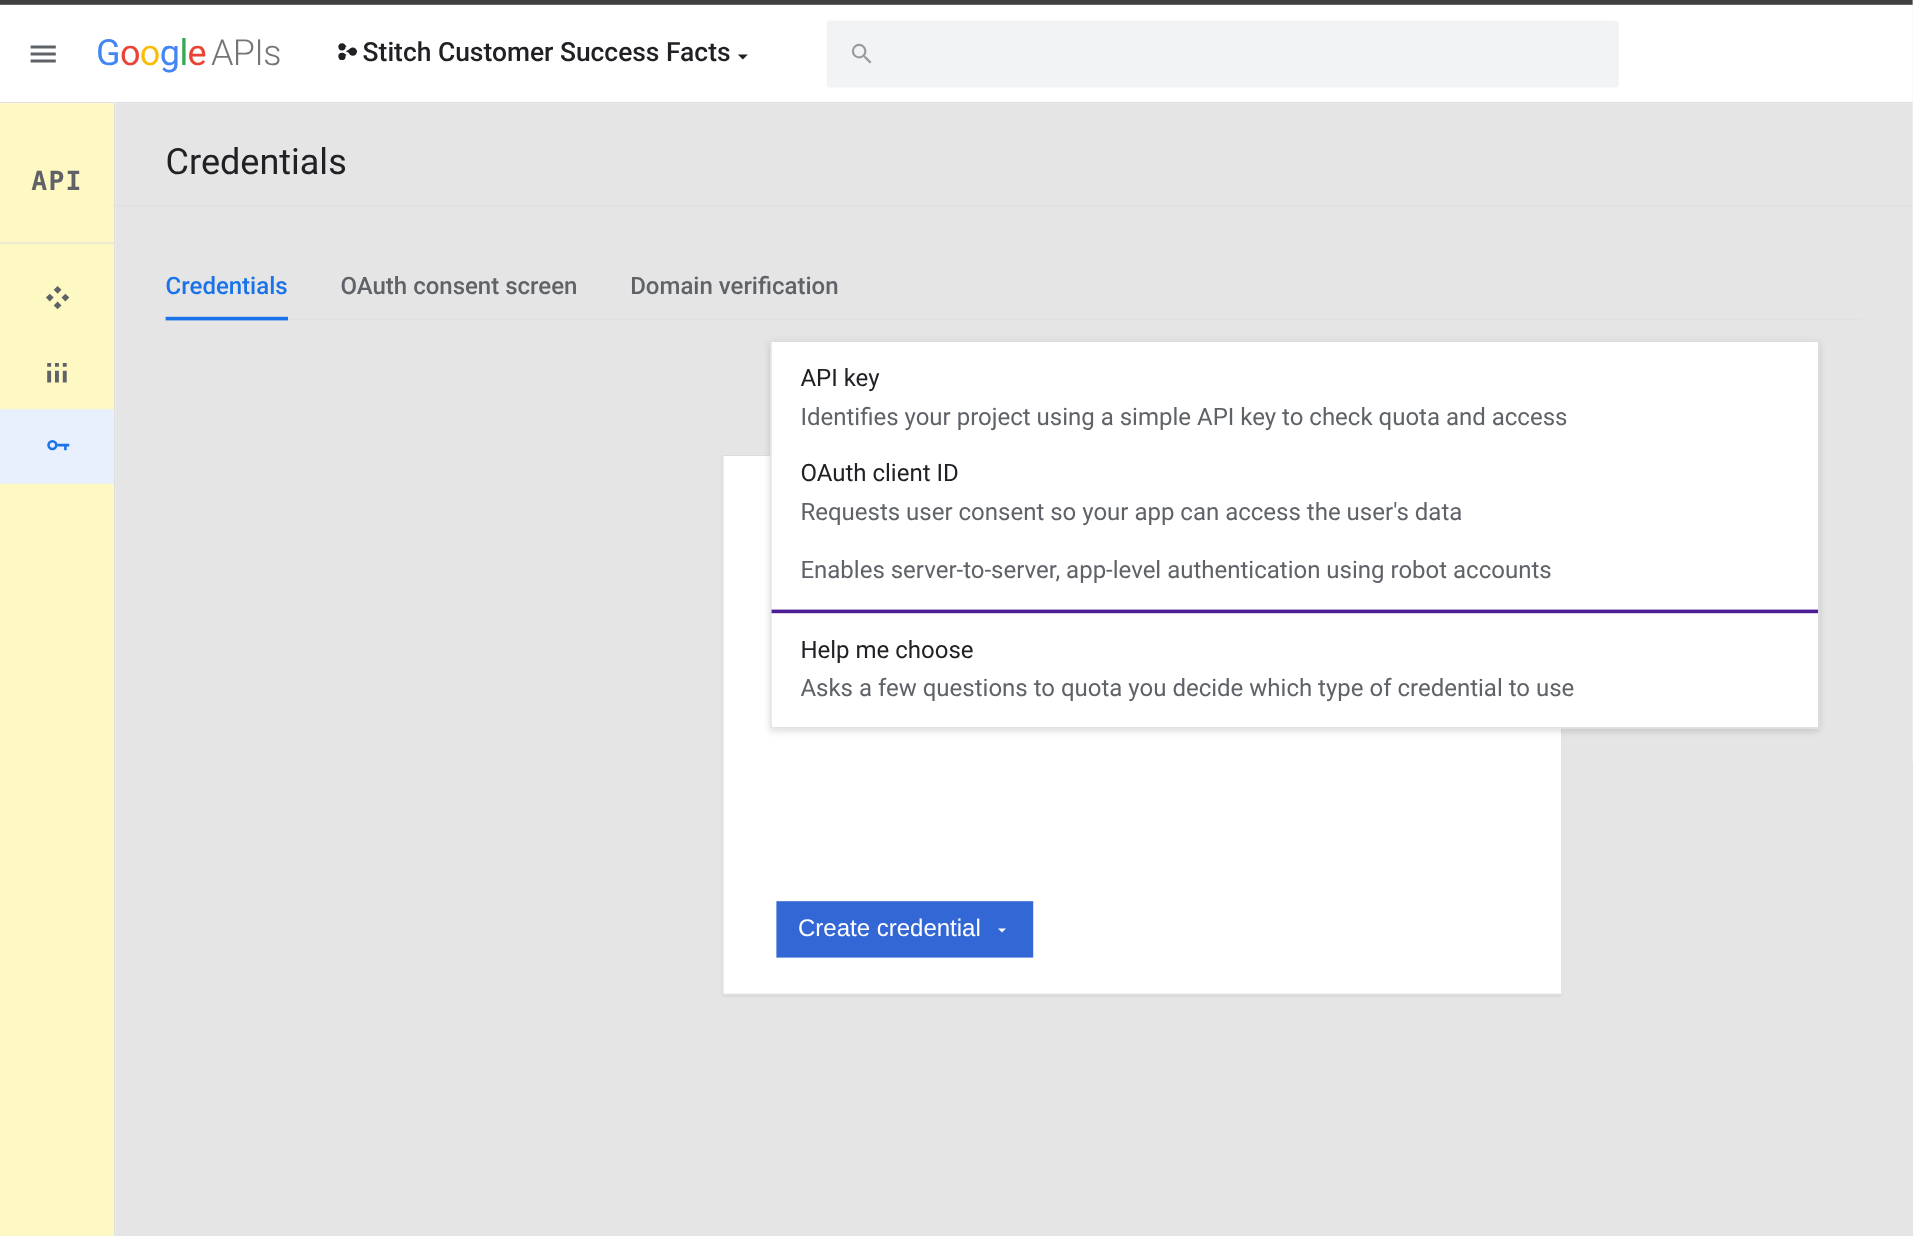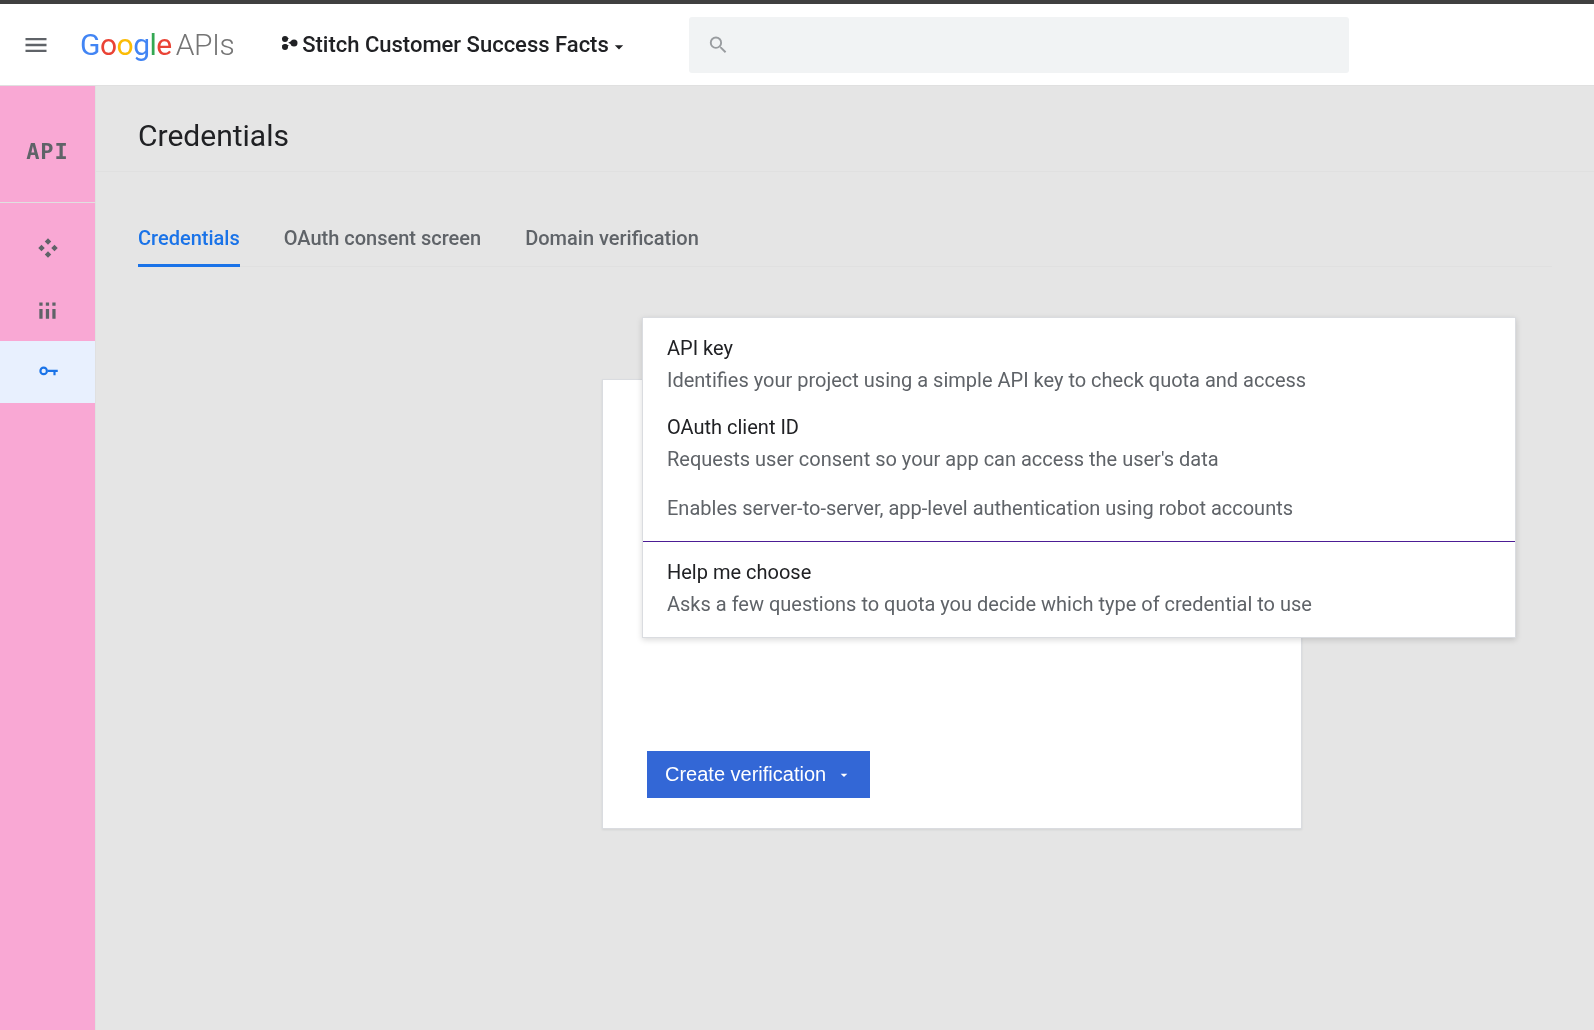--- a/index.html
+++ b/index.html
@@ -25,43 +25,43 @@
 .logo .g1{color:#4285F4;} .logo .o1{color:#EA4335;} .logo .o2{color:#FBBC05;} .logo .g2{color:#4285F4;} .logo .l{color:#34A853;} .logo .e{color:#EA4335;}
 .logo .apis{ color:#757575; font-weight:300; margin-left:4px;}
 .project-picker { display:flex; align-items:flex-end; margin-left:24px; cursor:pointer;}
 .project-picker .hex-icon { width:24px; height:24px; }
 .project-name { font-size:22px; font-weight:500; color:#202124;}
 .searchbox { flex:1; margin-left:40px; max-width: 660px; background:#f1f3f4; height:56px; border-radius:3px; display:flex; align-items:center; padding:0 18px;}
 .searchbox svg{ opacity:.6;}
 .searchbox input{ border:none; background:transparent; font-size:18px; margin-left:14px; outline:none; width:100%;}
 
 .layout { display:flex; height: calc(100% - 86px);}
-.sidebar { width: 96px; background:#f9a8d4; border-right:1px solid #e0e0e0; display:flex; flex-direction:column; align-items:center; padding-top:34px;}
+.sidebar { width: 96px; background:#fef9c3; border-right:1px solid #e0e0e0; display:flex; flex-direction:column; align-items:center; padding-top:34px;}
 .side-item { width:100%; height:62px; display:flex; align-items:center; justify-content:center; cursor:pointer;}
 .side-item.active { background:#e8f0fe;}
 .api-label { font-family: monospace; font-size:22px; font-weight:700; color:#5f6368; letter-spacing:1px;}
 .side-sep { height:1px; width:100%; background:#e0e0e0; margin:20px 0 14px;}
 .side-item svg { width:26px; height:26px; }
 
 .main { flex:1; background:#e5e5e5; }
 .page-header { padding: 32px 42px 18px; border-bottom:1px solid #e0e0e0;}
 .page-header h1 { font-size:30px; font-weight:400; color:#202124;}
 .content-wrap { padding: 18px 42px 40px;}
 .tabs { display:flex; gap:44px; border-bottom:1px solid #e0e0e0; margin-top:28px;}
 .tab { padding: 8px 0 14px; font-size:20px; color:#5f6368; cursor:pointer; font-weight:500;}
 .tab.active { color:#1a73e8; border-bottom: 3px solid #1a73e8; margin-bottom:-1px;}
 
 .content-area { position:relative; height:640px;}
 .card { position:absolute; left:464px; top:112px; width:700px; height:450px; background:#fff; border:1px solid #dadce0; box-shadow: 0 1px 2px rgba(60,64,67,.1);}
 .create-btn { position:absolute; left:44px; bottom:30px; background:#3367d6; color:#fff; border:none; padding:12px 18px; font-size:20px; font-weight:500; display:flex; align-items:center; gap:10px; cursor:pointer;}
 .create-btn svg { fill:#fff;}
 
-.dropdown { position:absolute; left:504px; top:50px; width:874px; background:#fff; border:1px solid #dadce0; box-shadow:0 2px 6px rgba(0,0,0,.15); z-index:5;}
+.dropdown { position:absolute; left:504px; top:17px; width:874px; background:#fff; border:1px solid #dadce0; box-shadow:0 2px 6px rgba(0,0,0,.15); z-index:5;}
 .dropdown .section { padding: 18px 24px;}
-.dropdown .section + .section { border-top:1px solid #4c1d95;}
+.dropdown .section + .section { border-top:3px solid #4c1d95;}
 .dropdown .item-title { font-size:20px; color:#202124; margin-bottom:6px;}
 .dropdown .item-desc { font-size:20px; color:#5f6368; line-height:1.45;}
 </style>
 </head>
 <body>
 
 <div class="topbar">
   <div class="hamburger">
     <svg width="28" height="28" viewBox="0 0 24 24">
         <path fill="#5f6368" d="M3 6h18v2H3zM3 11h18v2H3zM3 16h18v2H3z"></path>
@@ -122,21 +122,21 @@
     <div class="content-wrap">
       <div class="tabs">
         <div class="tab active">Credentials</div>
         <div class="tab">OAuth consent screen</div>
         <div class="tab">Domain verification</div>
       </div>
 
       <div class="content-area">
         <div class="card">
           <button class="create-btn">
-            <span>Create verification</span>
+            <span>Create credential</span>
             <svg width="16" height="16" viewBox="0 0 24 24">
                 <path d="M7 10l5 5 5-5z"></path>
               </svg>
           </button>
         </div>
 
         <div class="dropdown">
           <div class="section">
             <div style="margin-bottom:20px;">
               <div class="item-title">API key</div>

